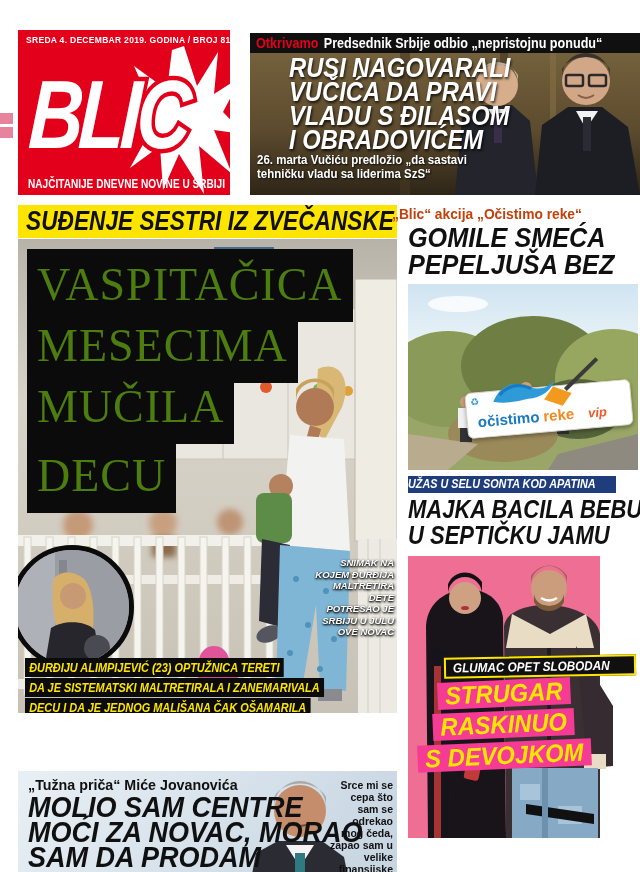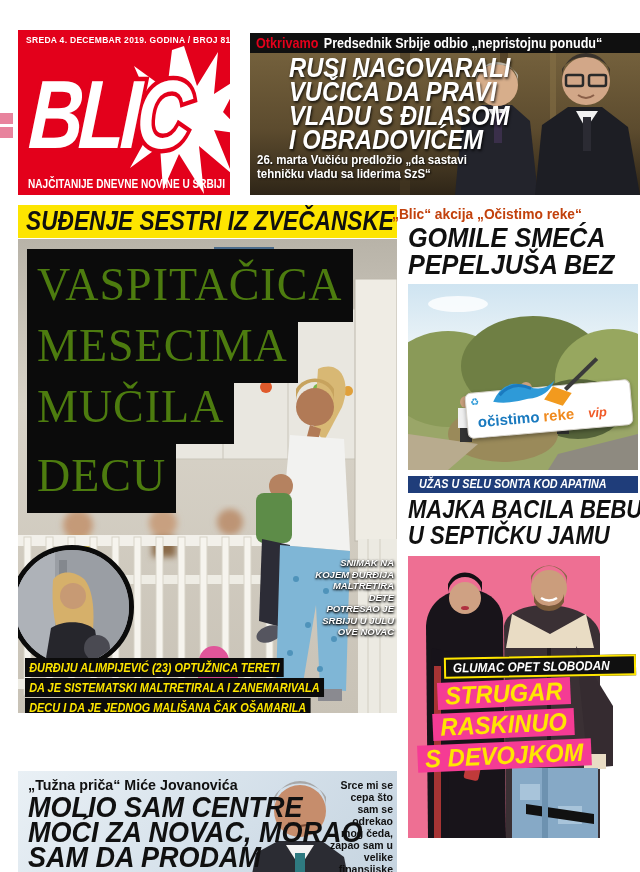--- a/index.html
+++ b/index.html
@@ -59,21 +59,21 @@
   .rt-head{left:408px;top:224px;font-size:28px;line-height:27px;font-weight:bold;font-style:italic;color:#101010;}
   .river-photo{left:408px;top:284px;width:230px;height:186px;overflow:visible;background:#9aa668;}
   .oc-logo{position:absolute;left:58px;top:102px;width:164px;height:44px;background:#fff;border:1px solid #d8d4cc;
            border-radius:6px;transform:rotate(-5deg);box-shadow:0 2px 4px rgba(0,0,0,.35);}
   .oc-row{position:absolute;left:10px;bottom:6px;white-space:nowrap;}
   .oc-w1{color:#1a7abf;font-weight:bold;font-size:15px;}
   .oc-w2{color:#f08a1e;font-weight:bold;font-size:15px;margin-left:4px;}
   .oc-vip{color:#f05a28;font-weight:bold;font-style:italic;font-size:13px;margin-left:14px;}
   .oc-recycle{position:absolute;left:4px;top:3px;color:#2e9ad8;font-size:10px;}
   .blue-strip{left:408px;top:476px;background:#1f3d7a;color:#fff;height:17px;line-height:17px;
-              font-size:12px;font-weight:bold;font-style:italic;padding:0 11px;white-space:nowrap;}
+              font-size:12px;font-weight:bold;font-style:italic;padding:0 0;white-space:nowrap;}
   .rm-head{left:408px;top:496px;font-size:25px;line-height:26px;font-weight:bold;font-style:italic;color:#101010;}
   .couple-photo{left:408px;top:556px;width:210px;height:282px;overflow:visible;}
   .glumac{position:absolute;left:36px;top:100px;background:#101010;border:2px solid #ffe600;color:#fff;
           font-size:13px;font-weight:bold;font-style:italic;line-height:15px;padding:1px 7px;transform:rotate(-1deg);white-space:nowrap;}
   .strugar{position:absolute;left:0;top:124px;width:192px;display:flex;flex-direction:column;align-items:center;gap:4px;}
   .strugar span{display:inline-block;background:#f53b94;color:#ffe600;font-size:25px;line-height:27px;
                 font-weight:bold;font-style:italic;padding:0 8px;transform:rotate(-2.5deg) scaleX(.95);white-space:nowrap;}
 </style>
 </head>
 <body>

